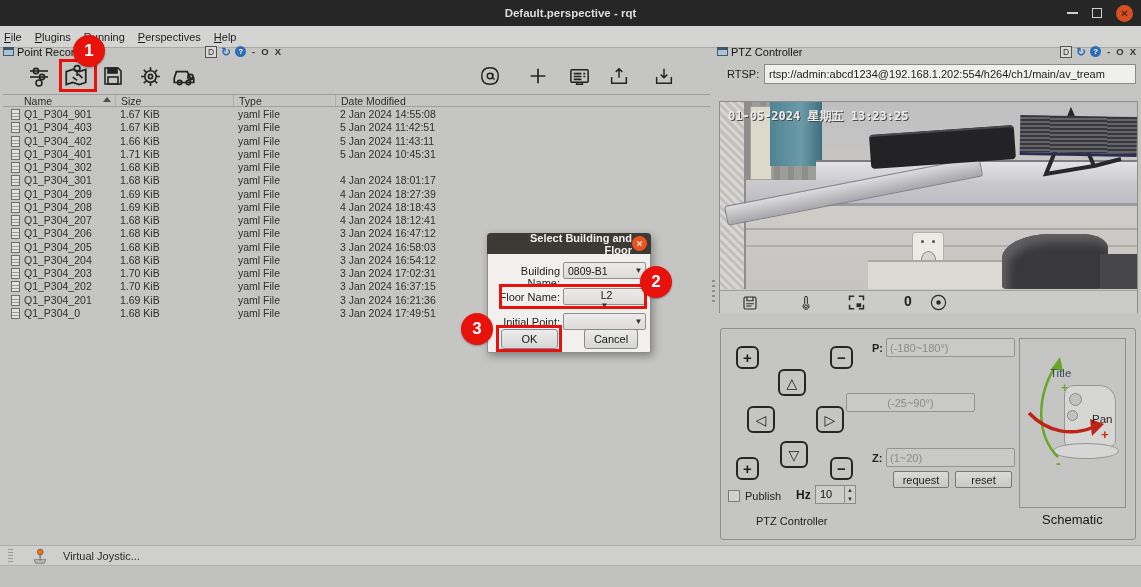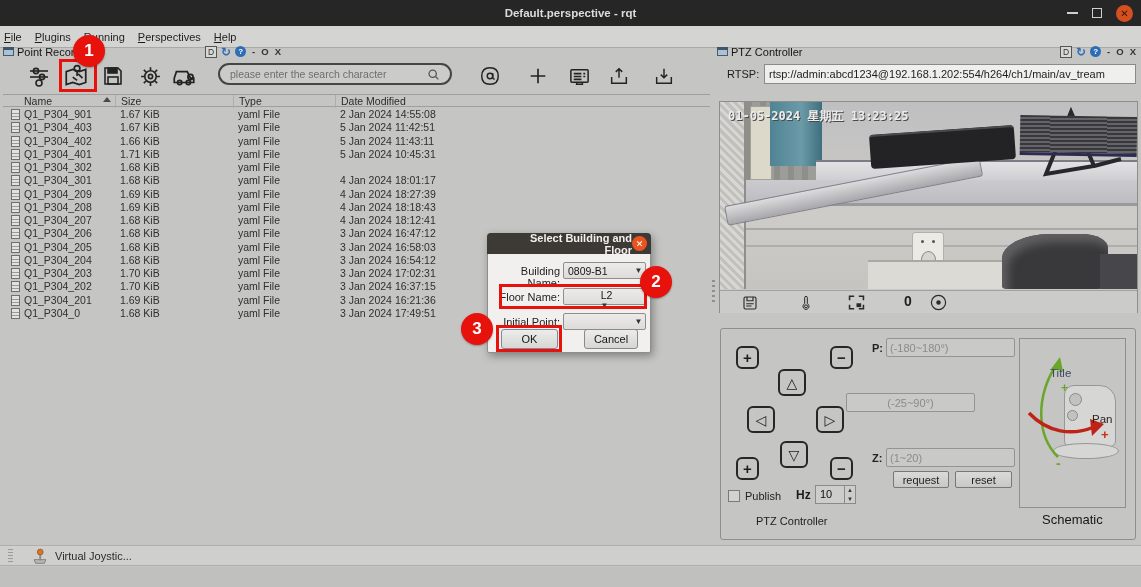--- a/index.html
+++ b/index.html
@@ -88,21 +88,21 @@
   .sc-minus-g { position:absolute; left:36px; top:116px; color:#6aa62a; font-size:14px; font-weight:bold; }
   .sc-plus-r { position:absolute; left:81px; top:88px; color:#cf2a1e; font-size:13px; font-weight:bold; }
   .cam-body { position:absolute; left:44px; top:46px; width:52px; height:62px; background:#d6d6d4; border:1.5px solid #97979b; border-radius:10px 16px 6px 6px; }
   .cam-lens1 { position:absolute; left:49px; top:54px; width:13px; height:13px; border-radius:50%; background:#c2c2c0; border:1.5px solid #8a8a88; }
   .cam-lens2 { position:absolute; left:47px; top:71px; width:11px; height:11px; border-radius:50%; background:#c2c2c0; border:1.5px solid #8a8a88; }
   .cam-base { position:absolute; left:33px; top:104px; width:66px; height:16px; background:#d6d6d4; border:1.5px solid #97979b; border-radius:50%; }
 
   
   .bottom-tabbar { position:absolute; left:0; top:545px; width:1141px; height:21px; background:#cfcfcd; border-top:1px solid #aeaeac; border-bottom:1px solid #aeaeac; display:flex; align-items:center; }
   .grip { width:5px; height:14px; margin-left:8px; background:repeating-linear-gradient(180deg,#9a9a98 0 1px,transparent 1px 3px); }
-  .joy-tab { display:flex; align-items:center; gap:6px; margin-left:18px; font-size:11px; color:#2c2c2c; }
+  .joy-tab { display:flex; align-items:center; gap:14px; margin-left:18px; font-size:11px; color:#2c2c2c; }
   .bottom-strip { position:absolute; left:0; top:567px; width:1141px; height:20px; background:#c0c0be; }
 
   
   .dialog { position:absolute; left:487px; top:233px; width:164px; height:120px; background:#f1f0ee; border:1px solid #8e8e8c; box-shadow:2px 3px 8px rgba(0,0,0,.35); border-radius:4px 4px 2px 2px; }
   .dlg-title { position:absolute; left:-1px; top:-1px; width:164px; height:21px; background:#3d3935; border-radius:4px 4px 0 0; display:flex; align-items:center; }
   .dlg-title .txt { flex:1; text-align:right; color:#f2f1ef; font-weight:bold; font-size:11px; padding-left:26px; }
   .dlg-close { width:15px; height:15px; border-radius:50%; background:#e95420; color:#fff; font-size:9px; font-weight:bold; display:flex; align-items:center; justify-content:center; margin-right:4px; }
   .dlg-row-label { position:absolute; font-size:11px; color:#1d1d1d; text-align:right; width:72px; }
   .combo { position:absolute; left:75px; width:83px; height:17px; border:1px solid #8e8e8c; border-radius:2px; background:linear-gradient(180deg,#ecebe9,#dddcda); display:flex; align-items:center; }
   .combo .cval { flex:1; padding-left:4px; font-size:10.5px; color:#161616; }
@@ -182,27 +182,20 @@
   </div>
   <div class="toolbar-btn" style="left:170px;">
     <svg width="26" height="26" viewBox="0 0 24 24">
       <path d="M3 14l2-6h10l3 6h3v4H3z"></path>
       <circle cx="8" cy="18" r="2"></circle>
         <circle cx="16" cy="18" r="2"></circle>
       <circle cx="18" cy="13" r="2.4"></circle>
     </svg>
   </div>
 
-  <div class="search-pill">
-    <span class="ph">please enter the search character</span>
-    <svg width="13" height="13" viewBox="0 0 16 16" style="stroke:#555; fill:none; stroke-width:1.6;">
-      <circle cx="7" cy="7" r="4.5"></circle>
-        <line x1="10.5" y1="10.5" x2="14" y2="14"></line>
-    </svg>
-  </div>
 
   <div class="tb2" style="left:477px;">
     <svg width="22" height="22" viewBox="0 0 24 24">
       <path d="M12 3c6 0 9 3 9 9s-3 9-9 9-9-3-9-9 3-9 9-9z"></path>
       <circle cx="12" cy="12" r="3"></circle>
         <path d="M15 9v4.5c0 1.5 1 2 2 1.5"></path>
     </svg>
   </div>
   <div class="tb2" style="left:525px;">
     <svg width="22" height="22" viewBox="0 0 24 24" style="stroke-width:1.8">

